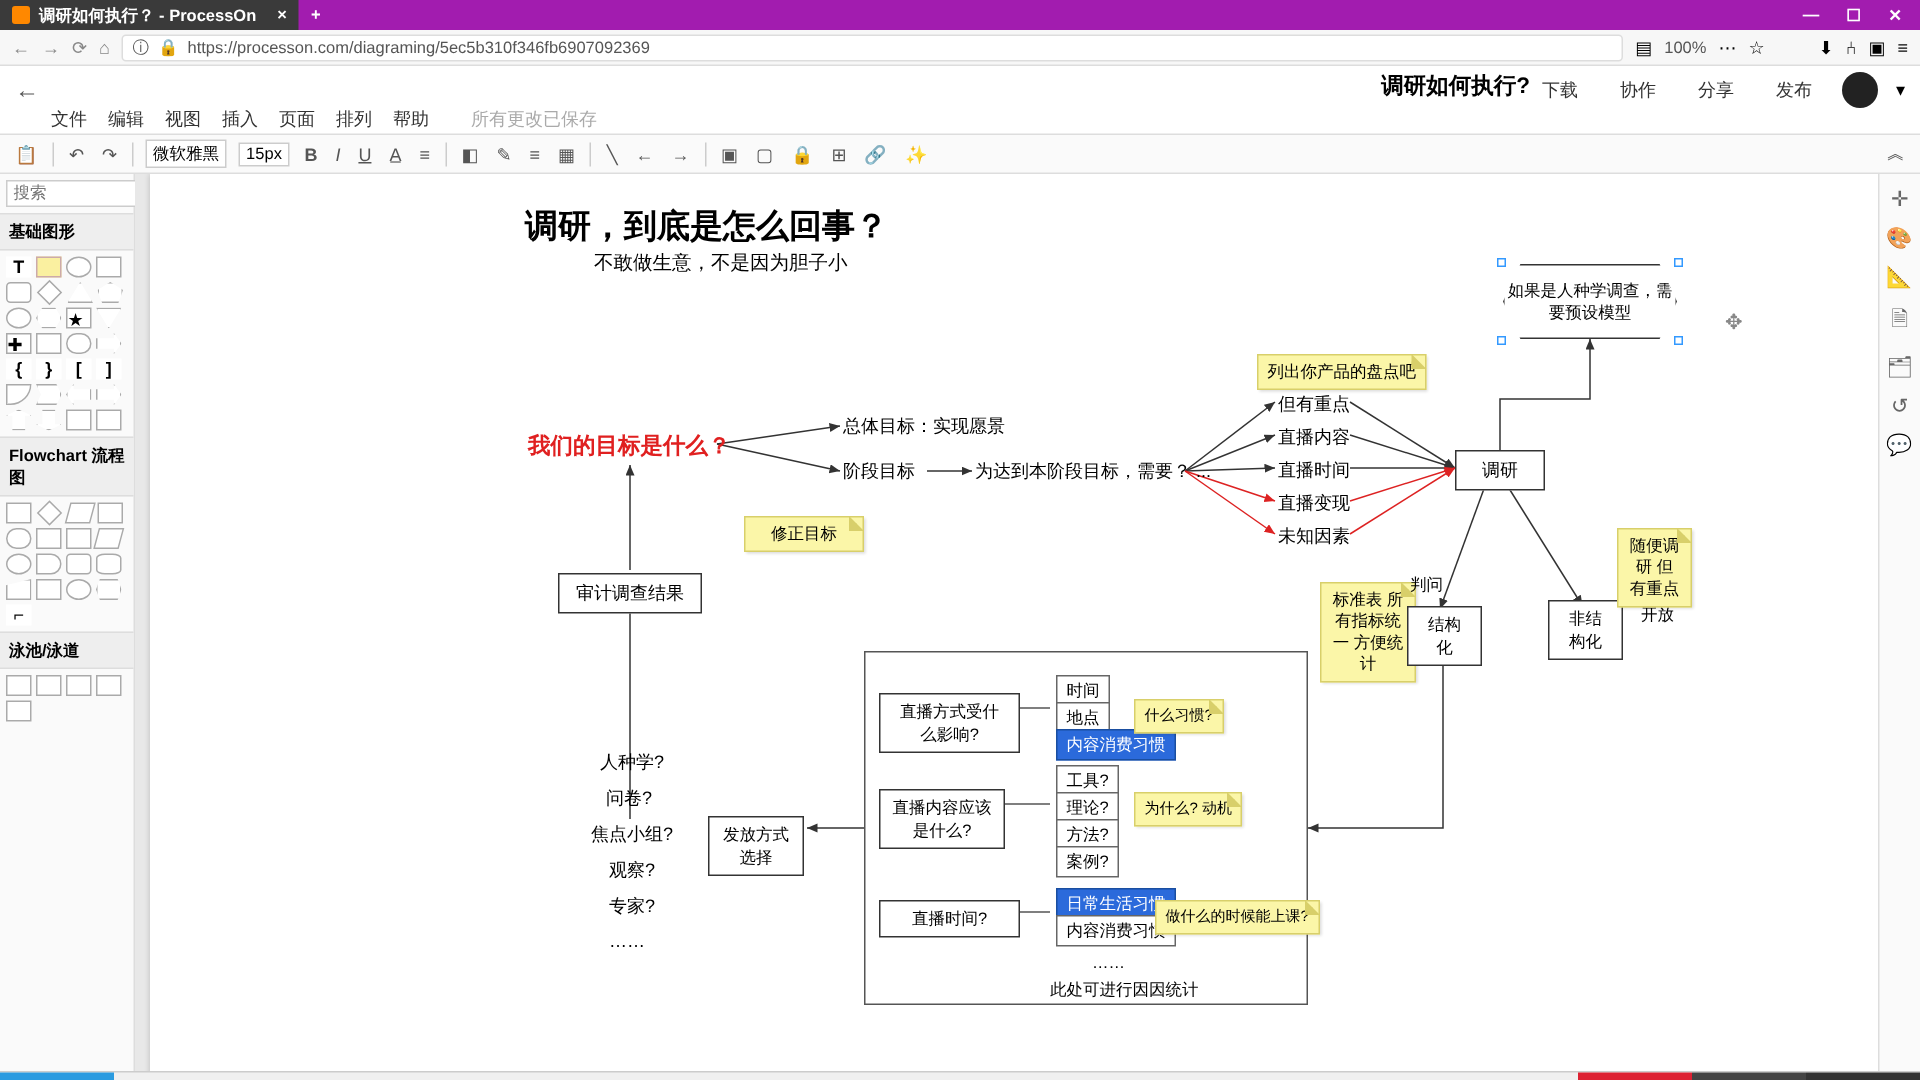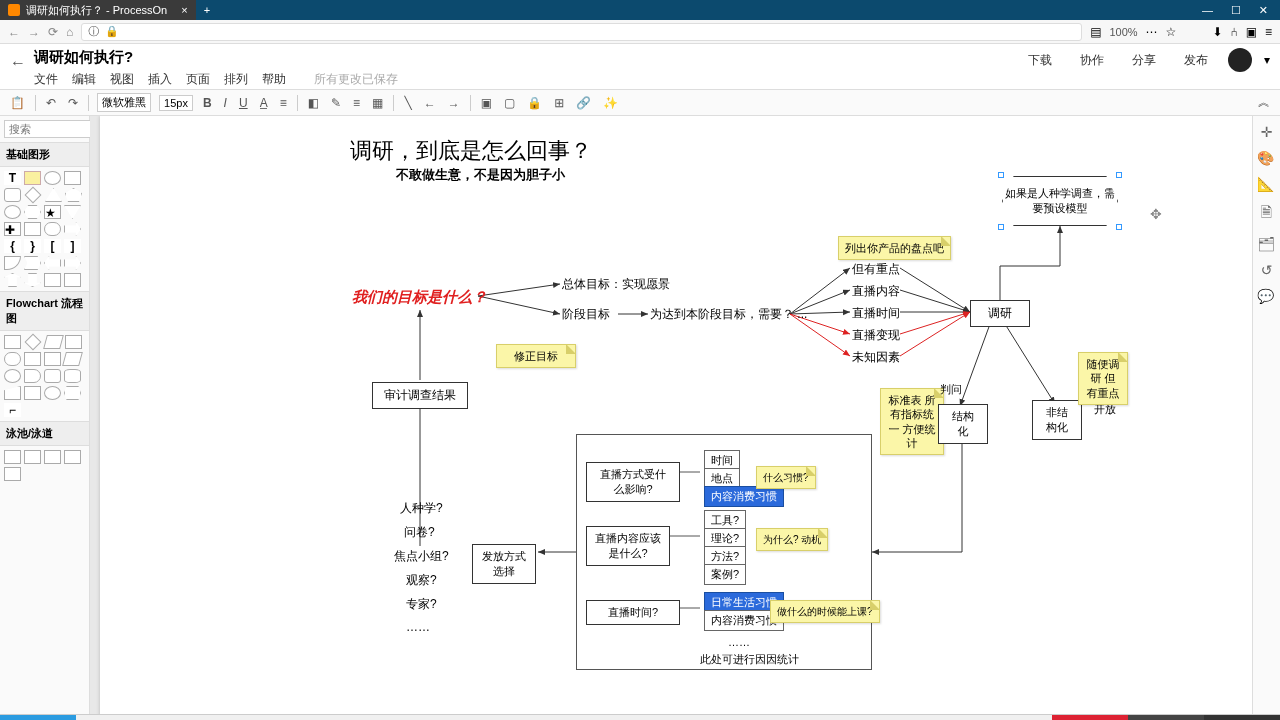--- a/index.html
+++ b/index.html
@@ -1,35 +1,35 @@
 <!DOCTYPE html>
 <html><head>
 <meta charset="utf-8">
 <style>
 * { box-sizing: border-box; margin: 0; padding: 0; }
 body { font-family: "Microsoft YaHei", Arial, sans-serif; font-size: 12px; background: #fff; overflow: hidden; width: 1280px; height: 720px; }
 
 
-.titlebar { height: 20px; background: #0c4a6e; display: flex; align-items: center; color: #fff; font-size: 11px; }
+.titlebar { height: 20px; background: #a21caf; display: flex; align-items: center; color: #fff; font-size: 11px; font-weight: bold; }
 .tab { background: #3a3a3a; height: 20px; display: flex; align-items: center; padding: 0 8px; gap: 6px; }
 .tab-favicon { width: 12px; height: 12px; background: #f80; border-radius: 2px; }
 .tab-close { margin-left: 8px; }
 .newtab { padding: 0 8px; }
 .win-controls { margin-left: auto; display: flex; gap: 18px; padding-right: 12px; }
 
 
 .urlbar { height: 24px; background: #f7f7f7; display: flex; align-items: center; padding: 0 8px; gap: 8px; border-bottom: 1px solid #ddd; }
 .urlbar .nav-btn { color: #888; font-size: 12px; }
 .url-input { flex: 1; background: #fff; border: 1px solid #ddd; border-radius: 3px; height: 18px; display: flex; align-items: center; padding: 0 6px; font-size: 11px; color: #555; gap: 6px; }
 .zoom { font-size: 11px; color: #555; }
 
 
 .app-header { height: 46px; display: flex; align-items: flex-start; padding: 4px 10px 0 10px; border-bottom: 1px solid #ddd; }
 .back-arrow { font-size: 16px; color: #555; margin-right: 8px; margin-top: 4px; }
-.doc-info { flex: 1; }
+.doc-info { flex: 1; text-align: right; }
 .doc-title { font-size: 15px; font-weight: 600; }
 .menubar { display: flex; gap: 14px; font-size: 12px; color: #333; margin-top: 4px; }
 .save-status { color: #aaa; margin-left: 14px; }
 .header-actions { display: flex; gap: 12px; align-items: center; font-size: 12px; }
 .header-btn { padding: 3px 8px; color: #333; }
 .avatar { width: 24px; height: 24px; background: #222; border-radius: 50%; }
 
 
 .toolbar { height: 26px; background: #fafafa; border-bottom: 1px solid #ddd; display: flex; align-items: center; padding: 0 8px; gap: 8px; font-size: 12px; }
 .tool-sep { width: 1px; height: 16px; background: #ccc; }
@@ -52,23 +52,23 @@
 .shape.highlight { background: #faf0a0; border-color: #caa; }
 
 .canvas-wrap { flex: 1; position: relative; background: #e8e8e8; overflow: auto; }
 .canvas { position: absolute; left: 10px; top: 0; width: 1160px; height: 680px; background: #fff; box-shadow: 0 0 4px rgba(0,0,0,0.2); }
 .watermark { position: absolute; left: 50%; top: 46%; transform: translate(-50%,-50%); font-size: 64px; font-weight: 700; color: #f0f0f0; letter-spacing: 4px; }
 
 .right-rail { width: 28px; background: #fafafa; border-left: 1px solid #ddd; display: flex; flex-direction: column; align-items: center; gap: 10px; padding-top: 8px; font-size: 14px; color: #666; }
 
 
 .dg { position: absolute; }
-.title { font-size: 22px; font-weight: 400; }
-.subtitle { font-size: 13px; font-weight: 700; }
-.red-label { color: #e02020; font-size: 15px; font-weight: 700; font-style: italic; }
+.title { font-size: 22px; font-weight: 700; }
+.subtitle { font-size: 13px; font-weight: 400; }
+.red-label { color: #e02020; font-size: 15px; font-weight: 700; }
 .note { background: #fbf6a8; border: 1px solid #d8cf6a; padding: 4px 6px; font-size: 11px; text-align: center; line-height: 1.3; box-shadow: 1px 1px 2px rgba(0,0,0,0.15); }
 .note::after { content: ""; position: absolute; right: -1px; top: -1px; border: 5px solid transparent; border-left-color: #d8cf6a; border-bottom-color: #d8cf6a; }
 .box { border: 1px solid #333; background: #fff; padding: 4px 8px; font-size: 12px; text-align: center; }
 .box-small { border: 1px solid #666; background: #fff; padding: 2px 6px; font-size: 11px; text-align: center; }
 .box-blue { background: #2b6adb; color: #fff; border: 1px solid #1a4ea0; padding: 2px 6px; font-size: 11px; text-align: center; }
 .label { font-size: 12px; }
 .hex { width: 116px; height: 50px; border: 1px solid #333; background: #fff; position: relative; display: flex; align-items: center; justify-content: center; font-size: 11px; text-align: center; clip-path: polygon(10% 0, 90% 0, 100% 50%, 90% 100%, 10% 100%, 0 50%); }
 .hex.selected { outline: 1px dashed #39f; }
 .handle { position: absolute; width: 6px; height: 6px; background: #fff; border: 1px solid #39f; }
 .big-container { border: 1px solid #555; }
@@ -100,20 +100,21 @@
 </div>
 
 <div class="urlbar">
   <span class="nav-btn">←</span>
   <span class="nav-btn">→</span>
   <span class="nav-btn">⟳</span>
   <span class="nav-btn">⌂</span>
   <div class="url-input">
     <span>ⓘ</span>
     <span>🔒</span>
+    <span>https://processon.com/diagraming/5ec5b310f346fb6907092369</span>
   </div>
   <span>▤</span>
   <span class="zoom">100%</span>
   <span>⋯</span>
   <span>☆</span>
   <span style="width:20px"></span>
   <span>⬇</span>
   <span>⑃</span>
   <span>▣</span>
   <span>≡</span>

